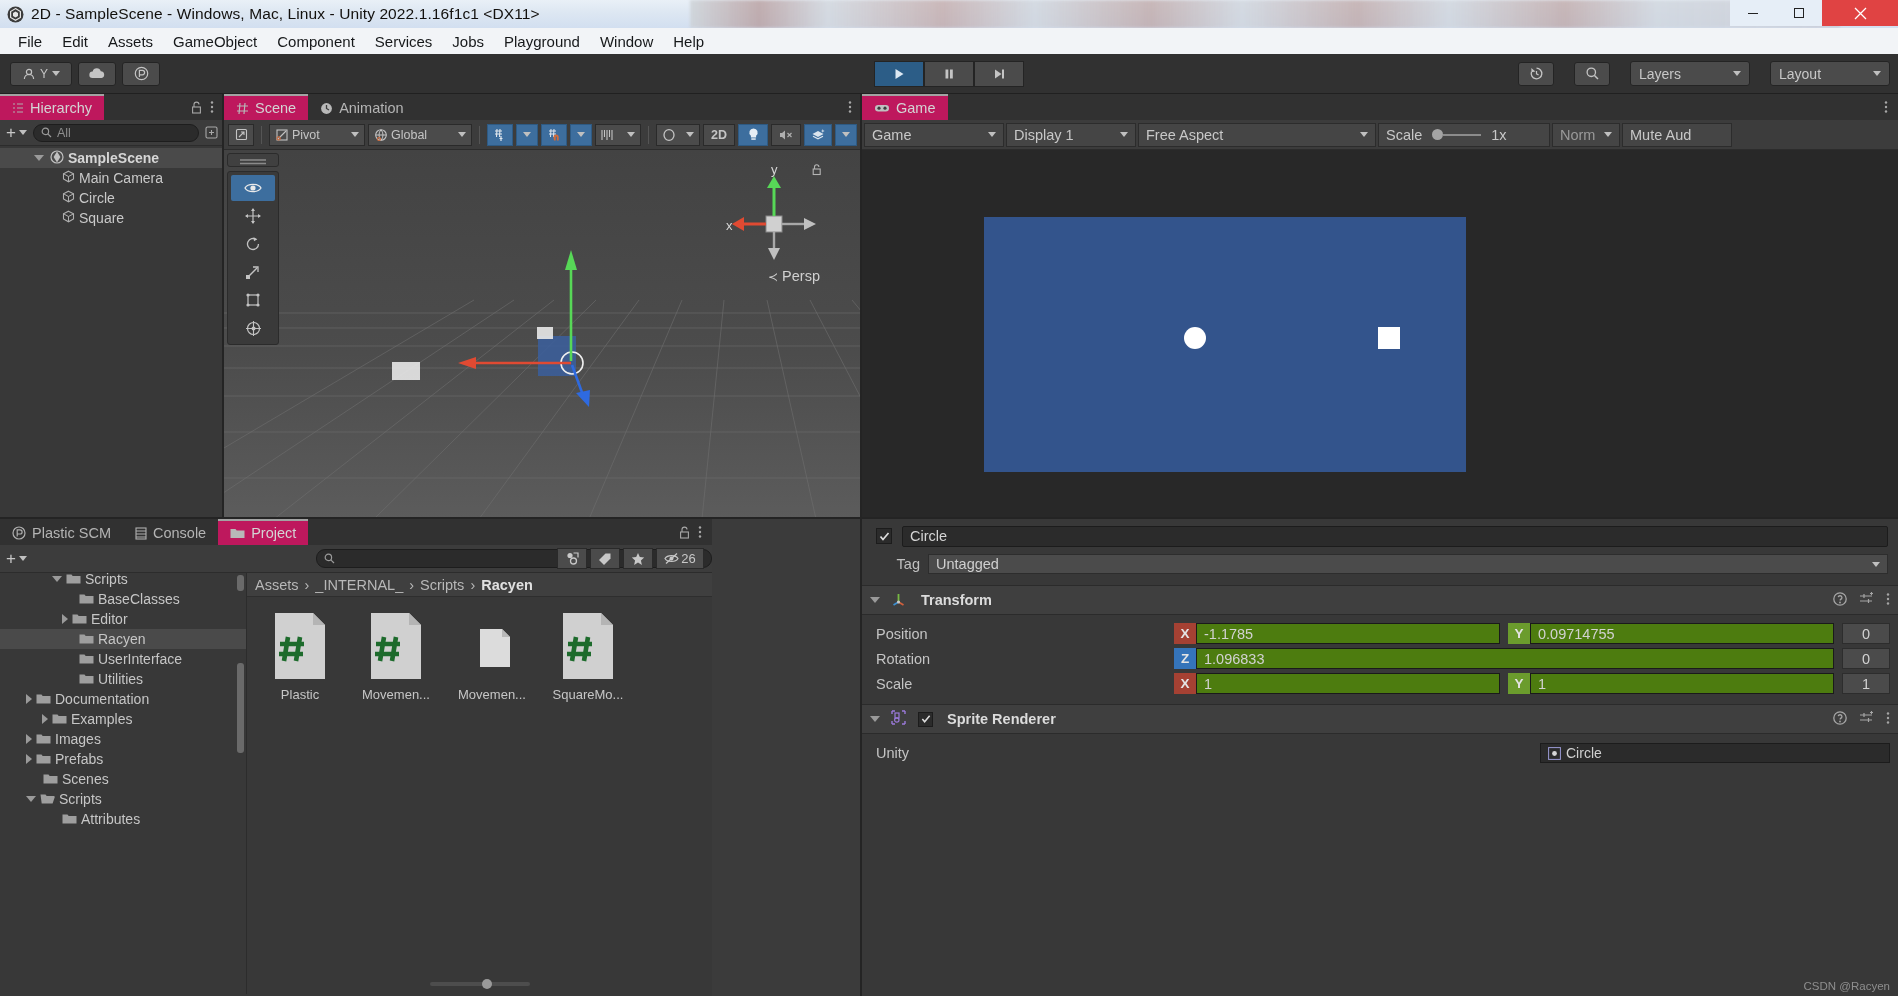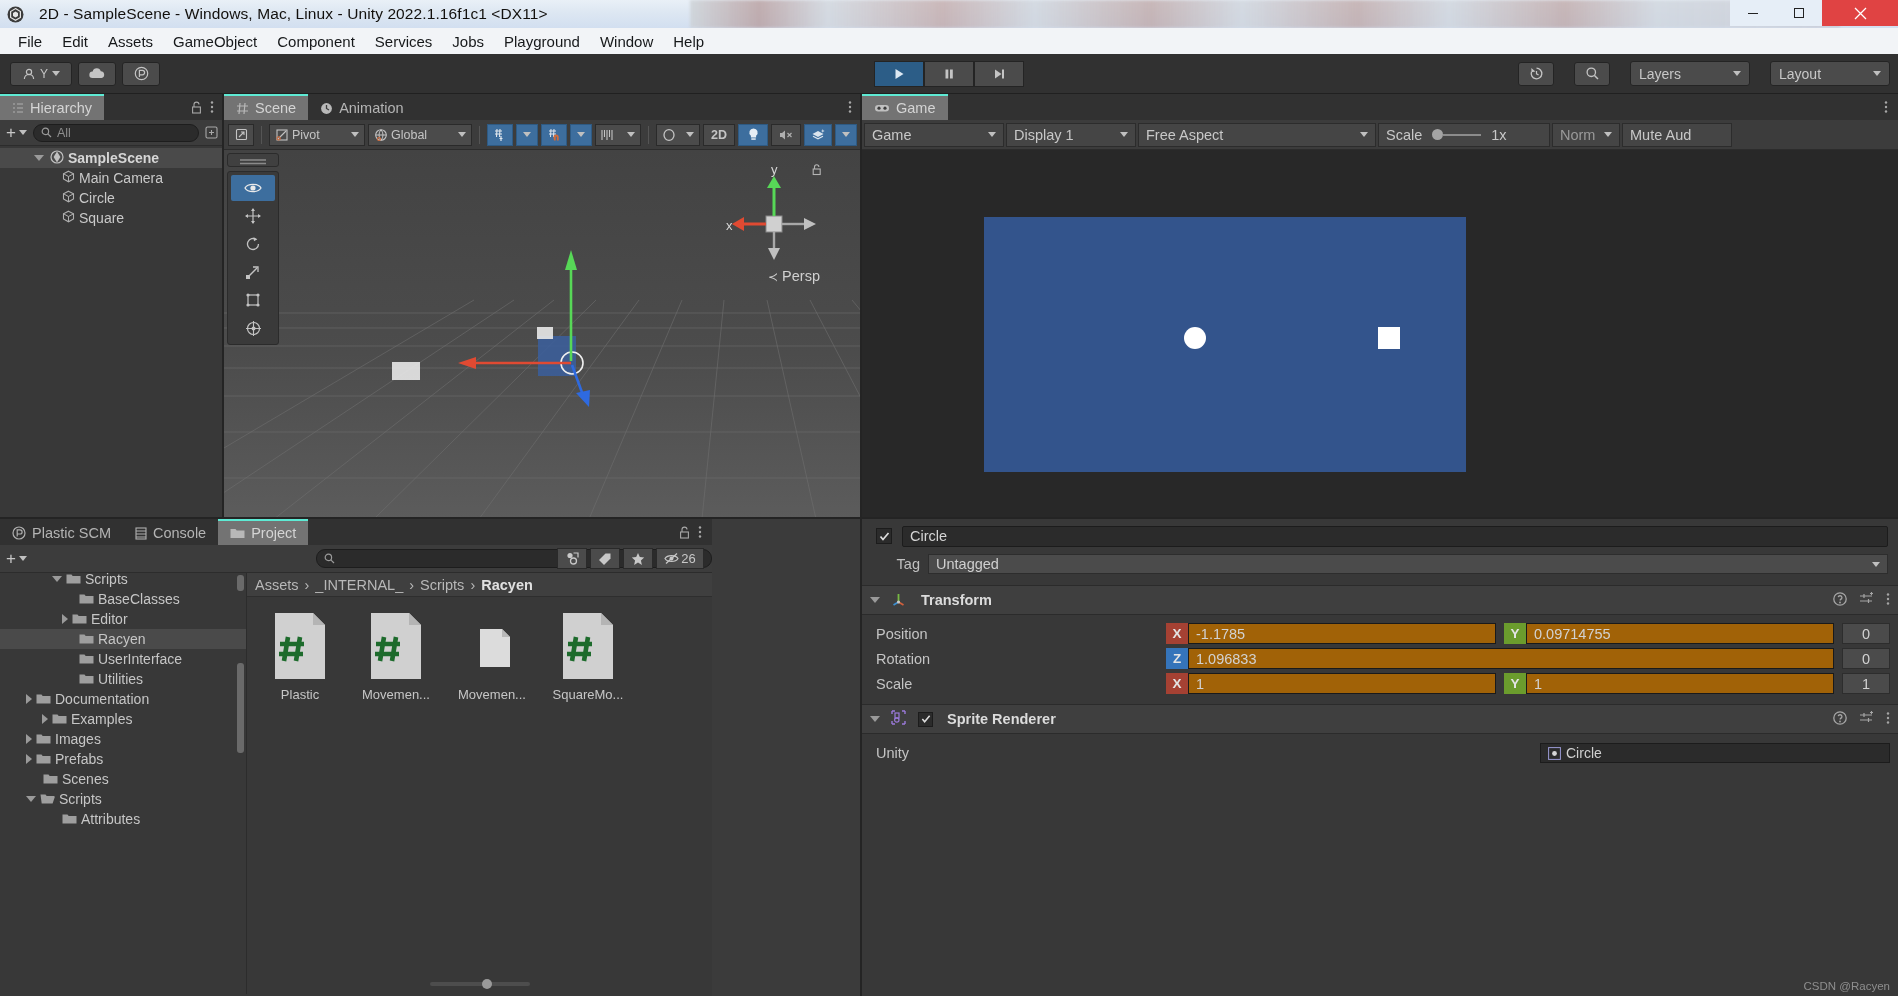--- a/index.html
+++ b/index.html
@@ -28,21 +28,21 @@
       rgba(208,214,222,.95) 66%, rgba(186,158,156,.8) 76%,
       rgba(208,214,222,.95) 84%, rgba(200,200,208,.9) 100%);
     filter: blur(1.6px); opacity: .85;
   }
   .tb-unity-icon {
     position: relative; z-index: 3;
     margin-left: 7px; width: 17px; height: 17px; flex: 0 0 17px;
   }
   .tb-title {
     position: relative; z-index: 3;
-    margin-left: 15px; font-size: 15.5px; color: #12100d;
+    margin-left: 7px; font-size: 15.5px; color: #12100d;
     white-space: nowrap; letter-spacing: .1px;
   }
   .win-ctrl {
     position: absolute; top: 0; height: 26px; width: 46px;
     display: flex; align-items: center; justify-content: center;
     z-index: 5; color: #1a1a1a; font-size: 13px;
   }
   .wc-min { right: 122px; background: #e6eef7; }
   .wc-max { right: 76px; background: #e6eef7; }
   .wc-close { right: 0px; width: 76px; background: #e04343; color:#fff; }
@@ -93,21 +93,21 @@
   .panel { position: absolute; background: #383838; }
   .panel-tabrow {
     height: 26px; background: #313131; display: flex; align-items: stretch;
     position: relative;
   }
   .ptab {
     display: flex; align-items: center; gap: 6px; padding: 0 12px;
     font-size: 14.5px; color: #b4b4b4; background: transparent;
     border-top: 2px solid transparent;
   }
-  .ptab.active { background: #737373; color: #d4d4d4; border-top: 2px solid #5eead4; }
+  .ptab.active { background: #be185d; color: #d4d4d4; border-top: 2px solid #a3a3a3; }
   .ptab-icon { font-size: 12px; color: #b0b0b0; display:flex;align-items:center; }
   .ptab-right {
     position: absolute; right: 4px; top: 0; height: 26px;
     display: flex; align-items: center; gap: 8px; padding-right: 6px;
   }
   .icon-btn { color: #a8a8a8; font-size: 13px; display:flex;align-items:center;justify-content:center; }
 
   
   #hierarchy { left: 0; top: 94px; width: 224px; height: 425px; background: #383838; }
   .hier-toolbar {
@@ -273,33 +273,33 @@
     border-bottom: 1px solid #2b2b2b;
     display: flex; align-items: center; gap: 8px; padding: 0 10px 0 8px;
     margin-top: 8px; position: relative;
   }
   .comp-title { font-size: 14.5px; color: #dcdcdc; font-weight: bold; margin-left: 6px; }
   .comp-hdr-right {
     position: absolute; right: 8px; display: flex; align-items: center; gap: 12px;
     color: #a6a6a6; font-size: 13px;
   }
   .prop-row {
-    height: 25px; display: flex; align-items: center; padding: 0 8px 0 14px; gap: 0;
+    height: 25px; display: flex; align-items: center; padding: 0 8px 0 14px; gap: 8px;
   }
   .prop-lbl { font-size: 14.5px; color: #c4c4c4; width: 290px; }
   .axis-group { display: flex; align-items: center; flex: 1; gap: 0; }
   .axis-badge {
     width: 22px; height: 21px; display: flex; align-items: center; justify-content: center;
     font-size: 13.5px; color: #e4e4e4; font-weight: bold;
   }
   .axis-x { background: #a54133; }
   .axis-y { background: #6b9c2d; }
   .axis-z { background: #3574ba; }
   .axis-field {
-    height: 21px; background: #a16207; border: 1px solid #1a1a1a;
+    height: 21px; background: #4d7c0f; border: 1px solid #1a1a1a;
     display: flex; align-items: center; padding: 0 7px;
     font-size: 14.5px; color: #d2d2d2; flex: 1; min-width: 0;
   }
   .axis-field.wide { flex: 2.1; }
   .axis-field.ro {
     background: #4b4b4b; border-color: #2d2d2d; color: #d2d2d2;
     flex: 0 0 48px; justify-content: center;
   }
   .axis-spacer { width: 8px; }
   .sprite-row {

